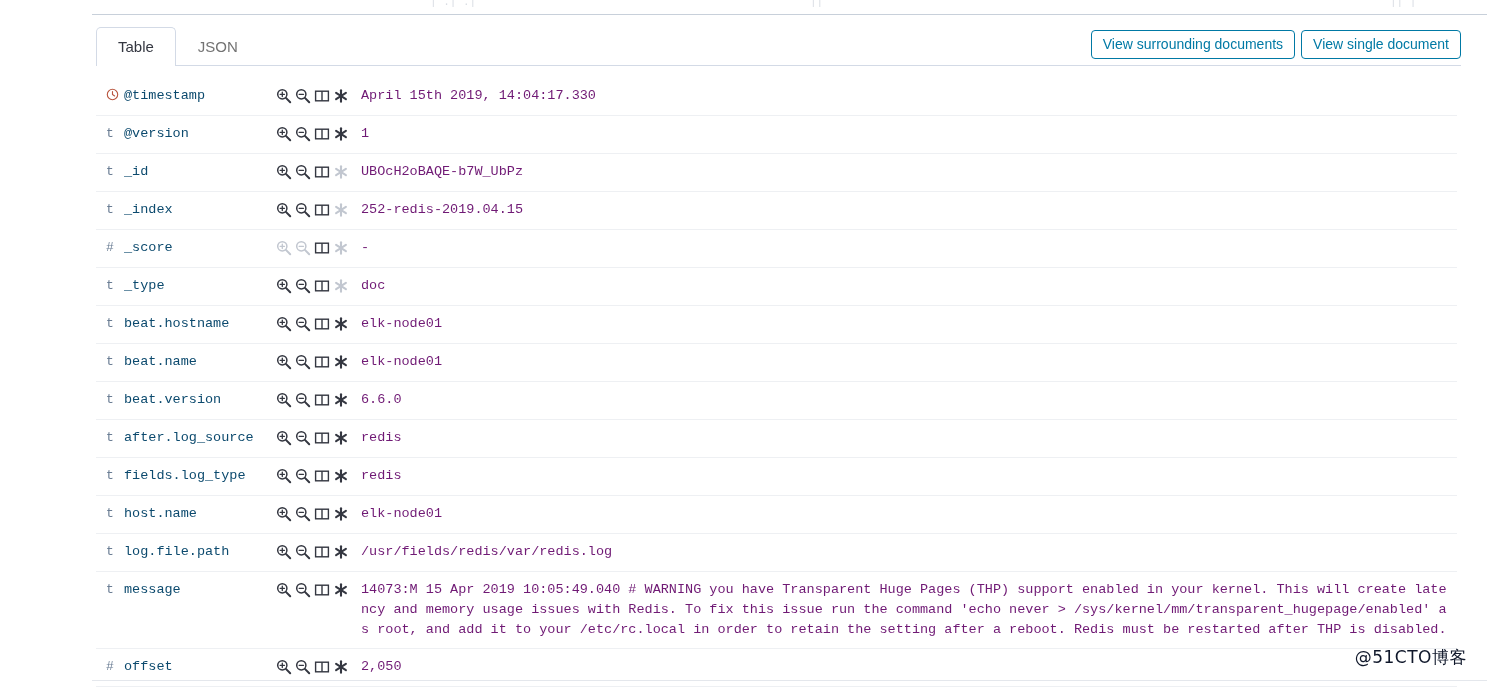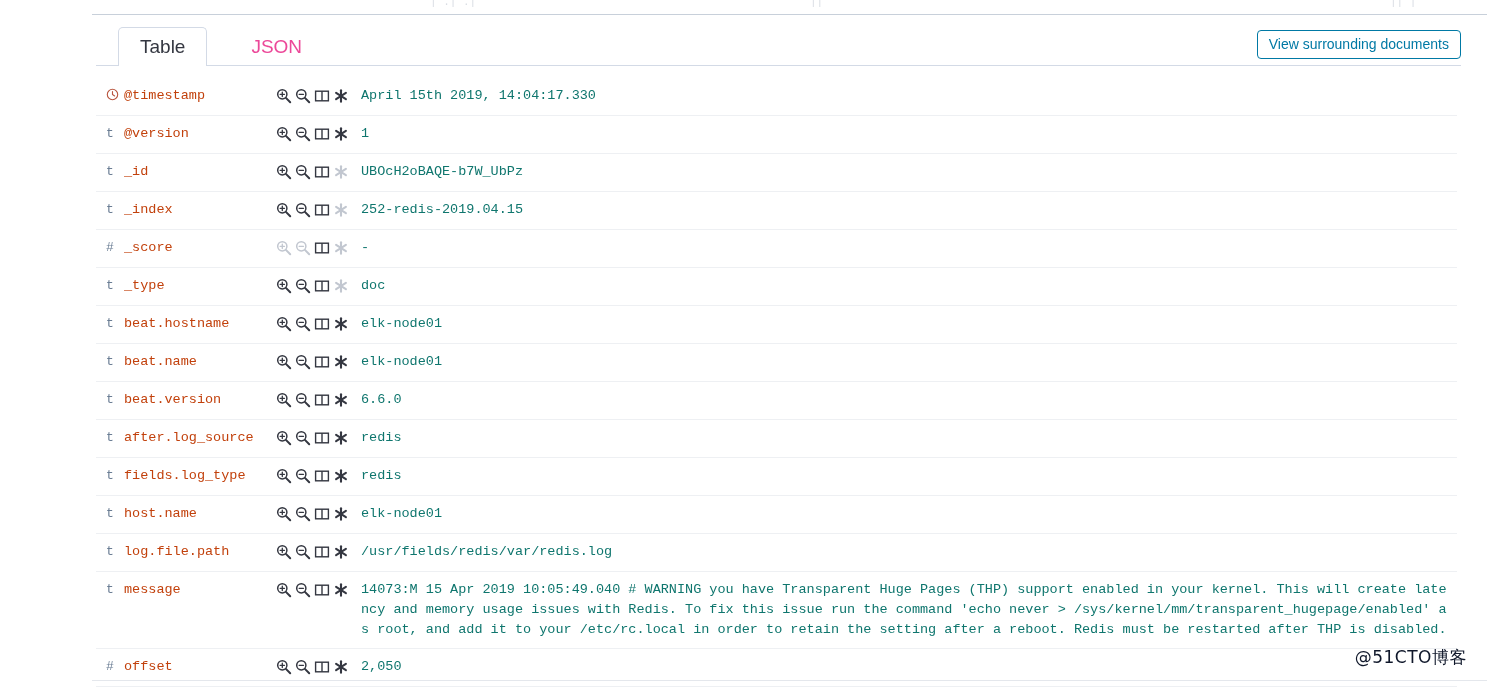--- a/index.html
+++ b/index.html
@@ -45,44 +45,43 @@
     top: 24px; left: 96px; right: 28px;
     height: 42px;
   }
   .tabs {
     position: absolute;
     left: 0; bottom: 0;
     display: flex;
     align-items: flex-end;
   }
   .tab {
-    font-size: 19px;
+    font-size: 15px;
     padding: 10px 21px 10px 21px;
     line-height: 18px;
     cursor: pointer;
     border: 1px solid transparent;
     border-bottom: none;
     border-radius: 5px 5px 0 0;
     position: relative;
     background: transparent;
-    margin-left: 22px;
   }
   .tab.active {
     color: #343741;
     background: #ffffff;
     border-color: #d3dae6;
   }
   .tab.active:after {
     content: "";
     position: absolute;
     left: 0; right: 0; bottom: -1px;
     height: 1px;
     background: #ffffff;
   }
-  .tab.inactive { color: #ec4899; }
+  .tab.inactive { color: #737373; }
 
   .tab-underline {
     position: absolute;
     left: 0; right: 0; bottom: 0;
     height: 1px;
     background: #d3dae6;
   }
 
   .topbuttons {
     position: absolute;
@@ -124,30 +123,30 @@
   }
   td.c-type {
     width: 28px;
     padding-left: 10px;
     color: #6a7d94;
     font-size: 13px;
     text-align: left;
   }
   td.c-name {
     width: 152px;
-    color: #c2410c;
+    color: #0c4a6e;
     white-space: nowrap;
   }
   td.c-actions {
     width: 85px;
     white-space: nowrap;
     padding-top: 9px;
   }
   td.c-value {
-    color: #0f766e;
+    color: #701a75;
     word-break: break-all;
     white-space: pre-wrap;
     padding-right: 6px;
   }
 
   .clock-ic { display: inline-block; color: #b9563f; font-size: 13px; line-height: 20px; }
 
   .act {
     display: inline-block;
     width: 16px; height: 16px;
@@ -193,20 +192,21 @@
     <div class="tabs">
       <div class="tab active">
         <span>Table</span>
       </div>
       <div class="tab inactive">
         <span>JSON</span>
       </div>
     </div>
     <div class="topbuttons">
       <button class="ebtn">View surrounding documents</button>
+      <button class="ebtn">View single document</button>
     </div>
   </div>
 
   <table class="table">
     <tbody id="rows-body">
         <tr>
           <td class="c-type"><span class="clock-ic"><svg width="13" height="13" viewBox="0 0 16 16" style="vertical-align:-2px">
                 <circle cx="8" cy="8" r="6.4" fill="none" stroke="#b9563f" stroke-width="1.4"></circle>
                 <path d="M8 4.3V8l2.6 1.8" stroke="#b9563f" stroke-width="1.4" stroke-linecap="round" fill="none"></path>
               </svg></span></td>

